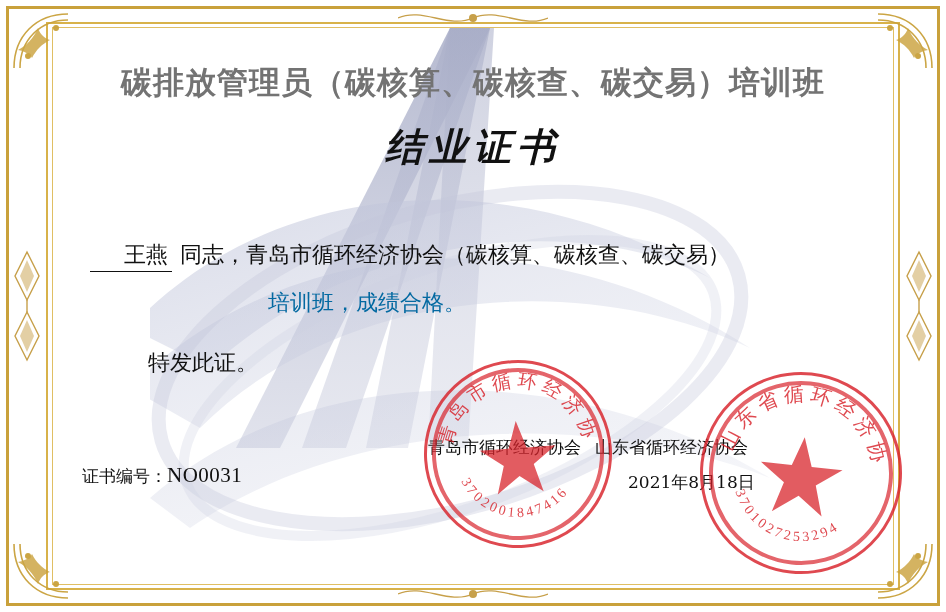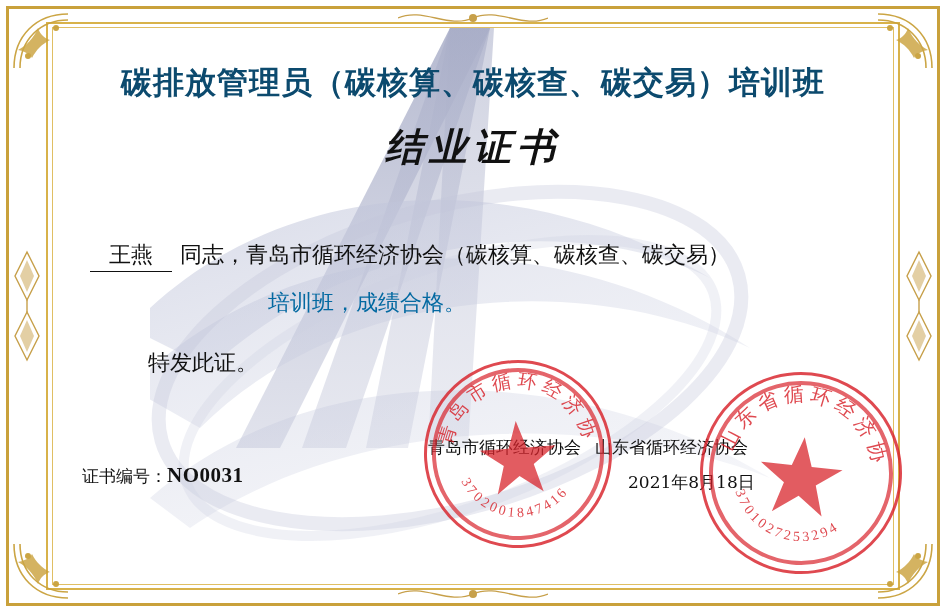--- a/index.html
+++ b/index.html
@@ -92,21 +92,21 @@
   }
 
   .title-main {
     position: absolute;
     top: 32px;
     left: 0; right: 0;
     text-align: center;
     font-size: 31px;
     font-weight: bold;
     letter-spacing: 1px;
-    color: #0c4a6e;
+    color: #737373;
     font-family: "DejaVu Serif", "Liberation Serif", serif;
     white-space: nowrap;
   }
   .title-sub {
     position: absolute;
     top: 92px;
     left: 0; right: 0;
     text-align: center;
     font-size: 38px;
     font-weight: bold;
@@ -122,21 +122,21 @@
     left: 34px;
     right: 10px;
     font-size: 22px;
     color: #111;
     white-space: nowrap;
     font-family: "DejaVu Serif", "Liberation Serif", serif;
   }
   .recipient {
     display: inline-block;
     min-width: 74px;
-    text-align: center;
+    text-align: right;
     border-bottom: 1.5px solid #111;
     padding: 0 4px 1px 4px;
     margin-right: 8px;
   }
   .body-line2 {
     position: absolute;
     top: 258px;
     left: 212px;
     font-size: 22px;
     color: #0369a1;
@@ -158,21 +158,21 @@
     position: absolute;
     bottom: 94px;
     left: 26px;
     font-size: 17px;
     color: #111;
     white-space: nowrap;
     font-family: "DejaVu Serif", "Liberation Serif", serif;
   }
   .cert-no .num {
     font-size: 21px;
-    font-weight: bold;
+    font-weight: normal;
     letter-spacing: .5px;
     font-family: "Liberation Serif", serif;
   }
 
   .issuers {
     position: absolute;
     bottom: 88px;
     left: 372px;
     width: 440px;
     font-size: 17px;

